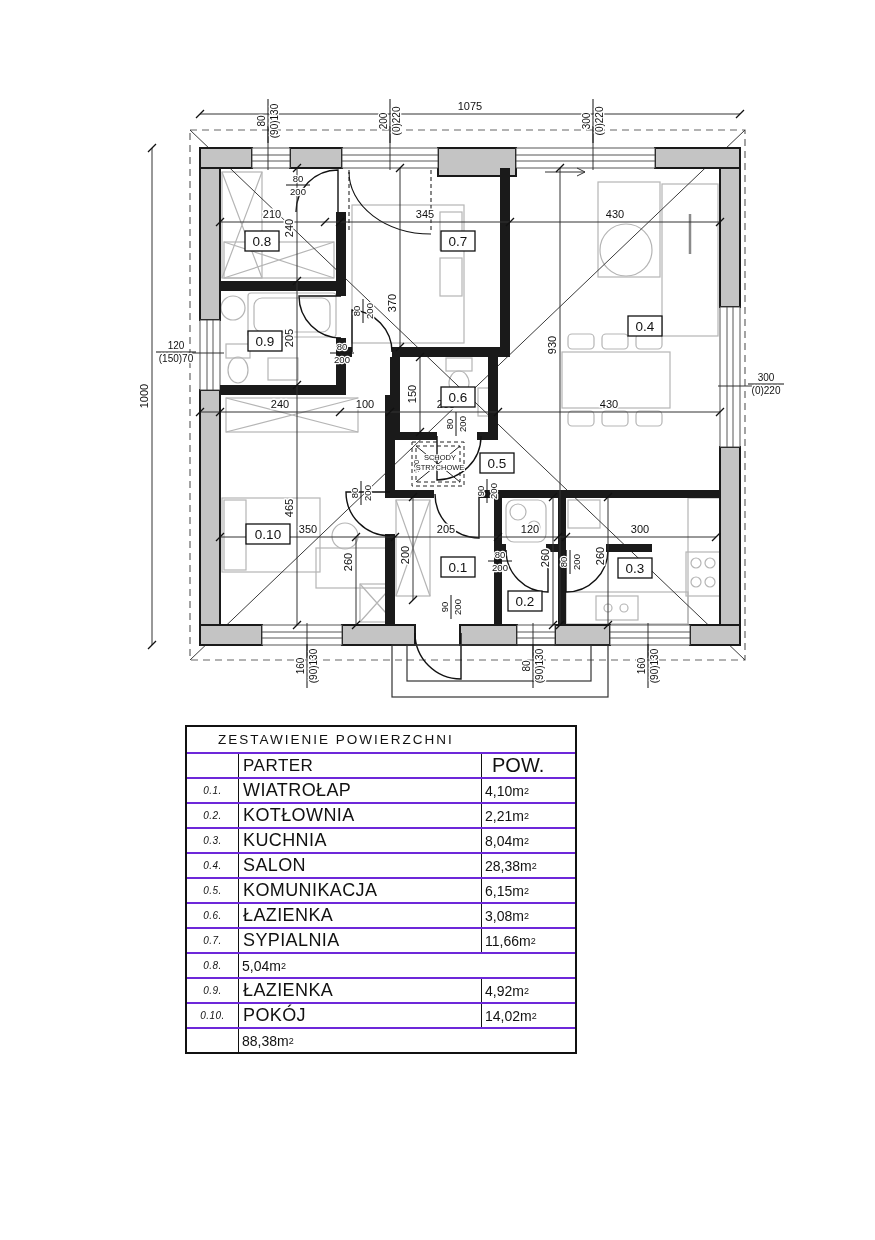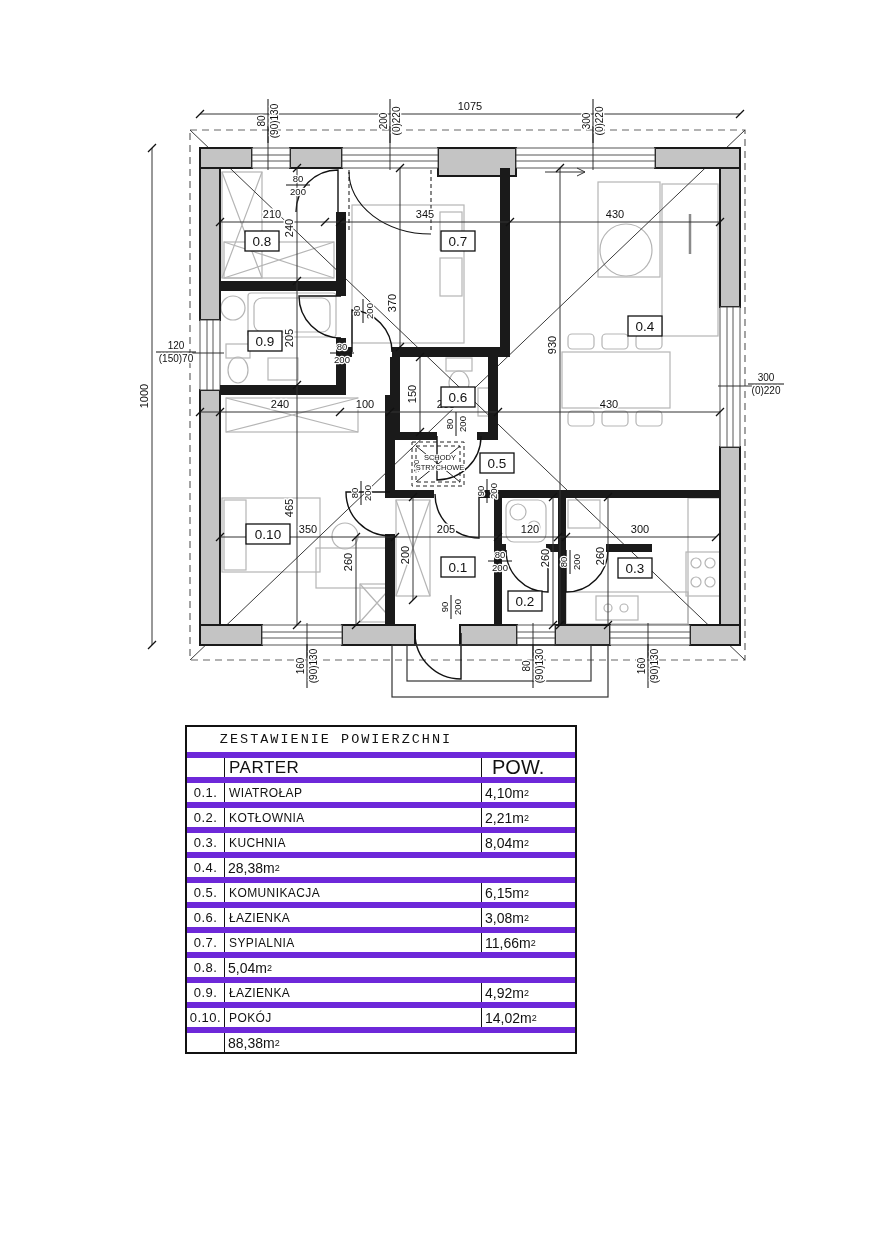--- a/index.html
+++ b/index.html
@@ -6,25 +6,25 @@
   body{width:875px;height:1240px;position:relative;font-family:"Liberation Sans",sans-serif;color:#111;}
   svg{position:absolute;left:0;top:0;}
   svg text{font-family:"Liberation Sans",sans-serif;fill:#111;}
   .dimtext{font-size:11px;text-anchor:middle;paint-order:stroke;stroke:#fff;stroke-width:3px;stroke-linejoin:round;}
   .frtext{font-size:10px;text-anchor:middle;paint-order:stroke;stroke:#fff;stroke-width:2.5px;stroke-linejoin:round;}
   .drtext{font-size:9.5px;text-anchor:middle;paint-order:stroke;stroke:#fff;stroke-width:2.5px;stroke-linejoin:round;}
   .roomnum{font-size:13.5px;text-anchor:middle;}
   .sttext{font-size:7.5px;text-anchor:middle;paint-order:stroke;stroke:#fff;stroke-width:2px;}
   
   .area-table{position:absolute;left:185px;top:725px;width:388px;border:2px solid #111;background:#fff;}
-  .t-row{display:flex;height:25px;border-top:6px solid #6d28d9;box-sizing:border-box;}
-  .t-row:first-child{border-top:none;font-family:Liberation Mono, monospace;}
+  .t-row{display:flex;height:25px;border-top:2px solid #6d28d9;box-sizing:border-box;}
+  .t-row:first-child{border-top:none;}
   .cell{display:flex;align-items:center;box-sizing:border-box;overflow:hidden;}
-  .c-id{width:38px;border-right:1px solid #111;justify-content:center;font-size:13px;letter-spacing:.5px;}
-  .c-name{flex:1;border-right:1px solid #111;padding-left:4px;font-size:12px;letter-spacing:.4px;}
+  .c-id{width:52px;border-right:1px solid #111;justify-content:center;font-size:10px;letter-spacing:.5px;font-style:italic;}
+  .c-name{flex:1;border-right:1px solid #111;padding-left:4px;font-size:18px;letter-spacing:.4px;}
   .c-pow{width:93px;padding-left:3px;font-size:14px;}
   .t-title{justify-content:center;font-size:13.5px;letter-spacing:2px;width:100%;padding-right:90px;}
   .t-head .c-name{font-size:17px;letter-spacing:.5px;}
   .t-head .c-pow{font-size:20px;padding-left:10px;}
   sup{font-size:9px;line-height:0;vertical-align:super;}
 </style>
 </head>
 <body>
 
 <svg width="875" height="730" viewBox="0 0 875 730">
@@ -447,20 +447,21 @@
     <div class="cell c-id">0.3.</div>
     <div class="cell c-name">KUCHNIA</div>
     <div class="cell c-pow">
         <span>8,04</span>
         <span>m</span>
         <sup>2</sup>
       </div>
   </div>
   <div class="t-row">
     <div class="cell c-id">0.4.</div>
+    <div class="cell c-name">SALON</div>
     <div class="cell c-pow">
         <span>28,38</span>
         <span>m</span>
         <sup>2</sup>
       </div>
   </div>
   <div class="t-row">
     <div class="cell c-id">0.5.</div>
     <div class="cell c-name">KOMUNIKACJA</div>
     <div class="cell c-pow">

